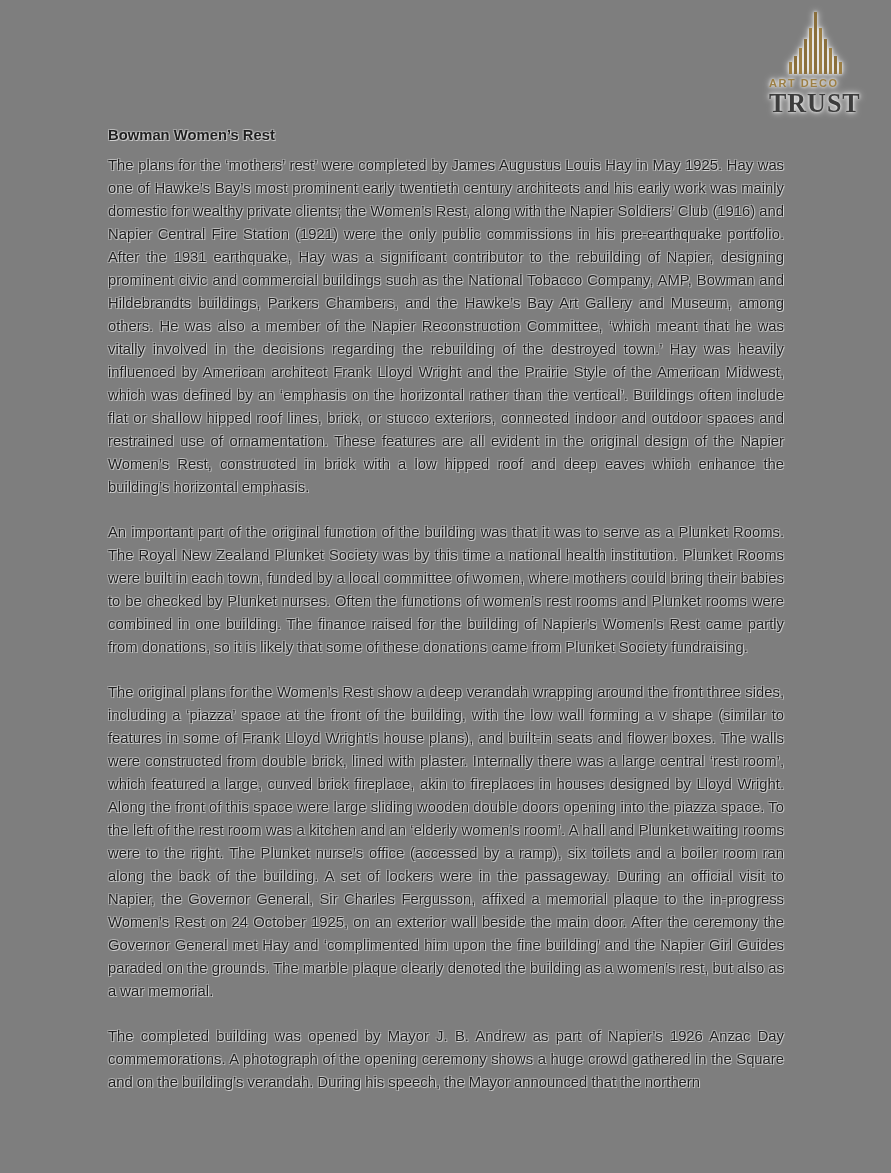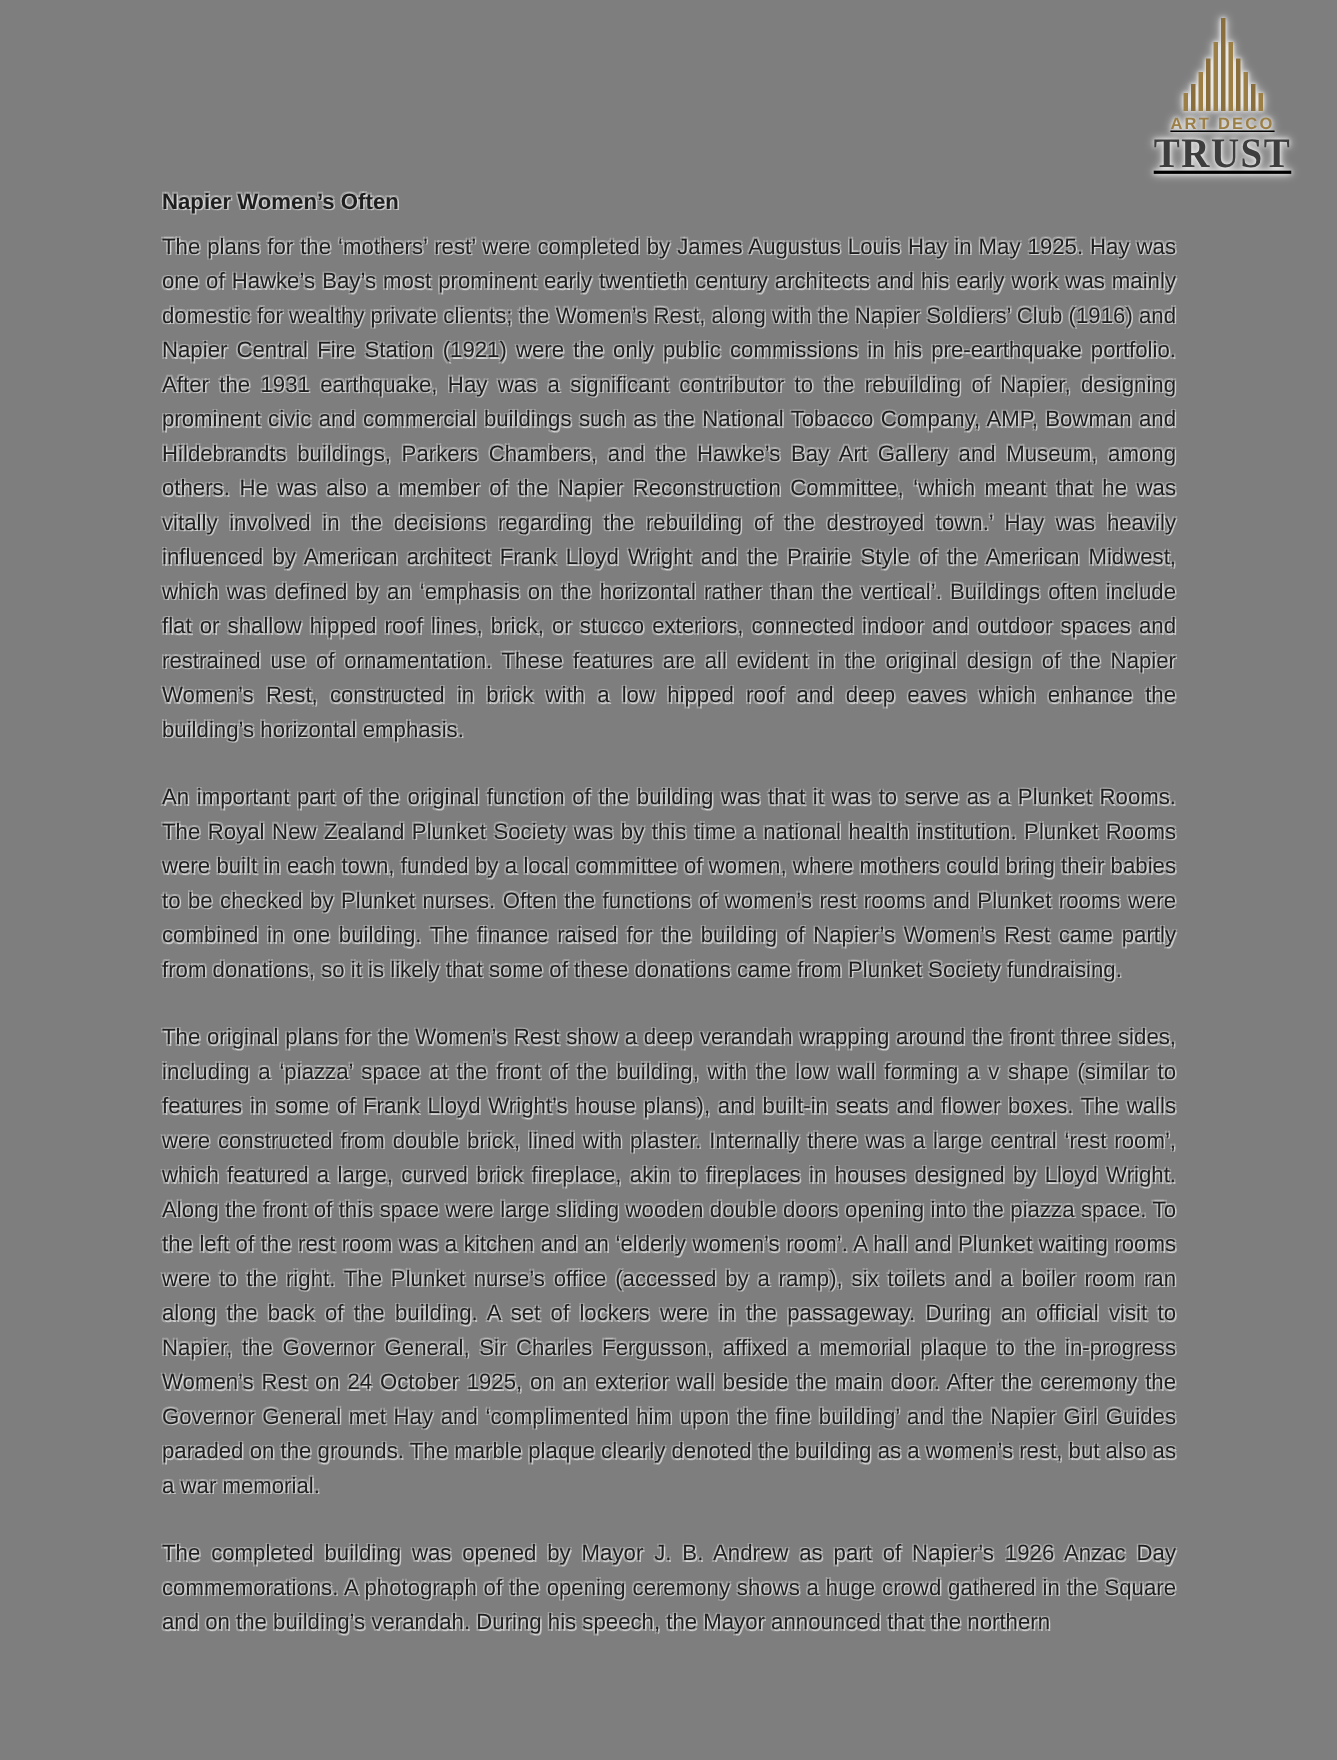--- a/index.html
+++ b/index.html
@@ -10,23 +10,21 @@
     font-family: "Liberation Sans", sans-serif;
     overflow: hidden;
   }
 
   
   .logo {
     position: absolute;
     top: 12px;
     right: 30px;
     width: 92px;
-    text-align: center;
     filter: drop-shadow(0 0 1.5px rgba(255,255,255,0.95)) drop-shadow(0 0 3px rgba(255,255,255,0.8));
-    text-decoration: underline;
   }
   .logo-bars {
     display: flex;
     align-items: flex-end;
     justify-content: center;
     gap: 2px;
     height: 62px;
     margin-bottom: 3px;
   }
   .logo-bars .bar {
@@ -93,20 +91,20 @@
       <div class="bar" style="height: 35px;"></div>
       <div class="bar" style="height: 26px;"></div>
       <div class="bar" style="height: 18px;"></div>
       <div class="bar" style="height: 12px;"></div>
     </div>
   <div class="logo-artdeco">ART DECO</div>
   <div class="logo-trust">TRUST</div>
 </div>
 
 <div class="content">
-  <div class="doc-title">Napier Women’s Often</div>
+  <div class="doc-title">Bowman Women’s Rest</div>
   <div>
       <p><span>The plans for the ‘mothers’ rest’ were completed by </span><span class="bold">James Augustus Louis Hay in May 1925</span><span>. Hay was one of Hawke’s Bay’s most prominent early twentieth century architects and his early work was mainly domestic for wealthy private clients; the Women’s Rest, along with the Napier Soldiers’ Club (1916) and Napier Central Fire Station (1921) were the only public commissions in his pre-earthquake portfolio. After the 1931 earthquake, Hay was a significant contributor to the rebuilding of Napier, designing prominent civic and commercial buildings such as the National Tobacco Company, AMP, Bowman and Hildebrandts buildings, Parkers Chambers, and the Hawke’s Bay Art Gallery and Museum, among others. He was also a member of the Napier Reconstruction Committee, ‘which meant that he was vitally involved in the decisions regarding the rebuilding of the destroyed town.’ Hay was heavily influenced by American architect Frank Lloyd Wright and the Prairie Style of the American Midwest, which was defined by an ‘emphasis on the horizontal rather than the vertical’. Buildings often include flat or shallow hipped roof lines, brick, or stucco exteriors, connected indoor and outdoor spaces and restrained use of ornamentation. These features are all evident in the original design of the Napier Women’s Rest, constructed in brick with a low hipped roof and deep eaves which enhance the building’s horizontal emphasis.</span></p>
       <p><span>An important part of the original function of the building was that it was to serve as a Plunket Rooms. The Royal New Zealand Plunket Society was by this time a national health institution. Plunket Rooms were built in each town, funded by a local committee of women, where mothers could bring their babies to be checked by Plunket nurses. Often the functions of women’s rest rooms and Plunket rooms were combined in one building. The finance raised for the building of Napier’s Women’s Rest came partly from donations, so it is likely that some of these donations came from Plunket Society fundraising.</span></p>
       <p><span>The original plans for the Women’s Rest show a deep verandah wrapping around the front three sides, including a ‘piazza’ space at the front of the building, with the low wall forming a v shape (similar to features in some of Frank Lloyd Wright’s house plans), and built-in seats and flower boxes. The walls were constructed from double brick, lined with plaster. Internally there was a large central ‘rest room’, which featured a large, curved brick fireplace, akin to fireplaces in houses designed by Lloyd Wright. Along the front of this space were large sliding wooden double doors opening into the piazza space. To the left of the rest room was a kitchen and an ‘elderly women’s room’. A hall and Plunket waiting rooms were to the right. The Plunket nurse’s office (accessed by a ramp), six toilets and a boiler room ran along the back of the building. A set of lockers were in the passageway. During an official visit to Napier, the Governor General, Sir Charles Fergusson, affixed a memorial plaque to the in-progress Women’s Rest on 24 October 1925, on an exterior wall beside the main door. After the ceremony the Governor General met Hay and ‘complimented him upon the fine building’ and the Napier Girl Guides paraded on the grounds. The marble plaque clearly denoted the building as a women’s rest, but also as a war memorial.</span></p>
       <p><span>The completed building was opened by Mayor J. B. Andrew as part of Napier’s 1926 Anzac Day commemorations. A photograph of the opening ceremony shows a huge crowd gathered in the Square and on the building’s verandah. During his speech, the Mayor announced that the northern</span></p>
     </div>
 </div>
 
 </body></html>

